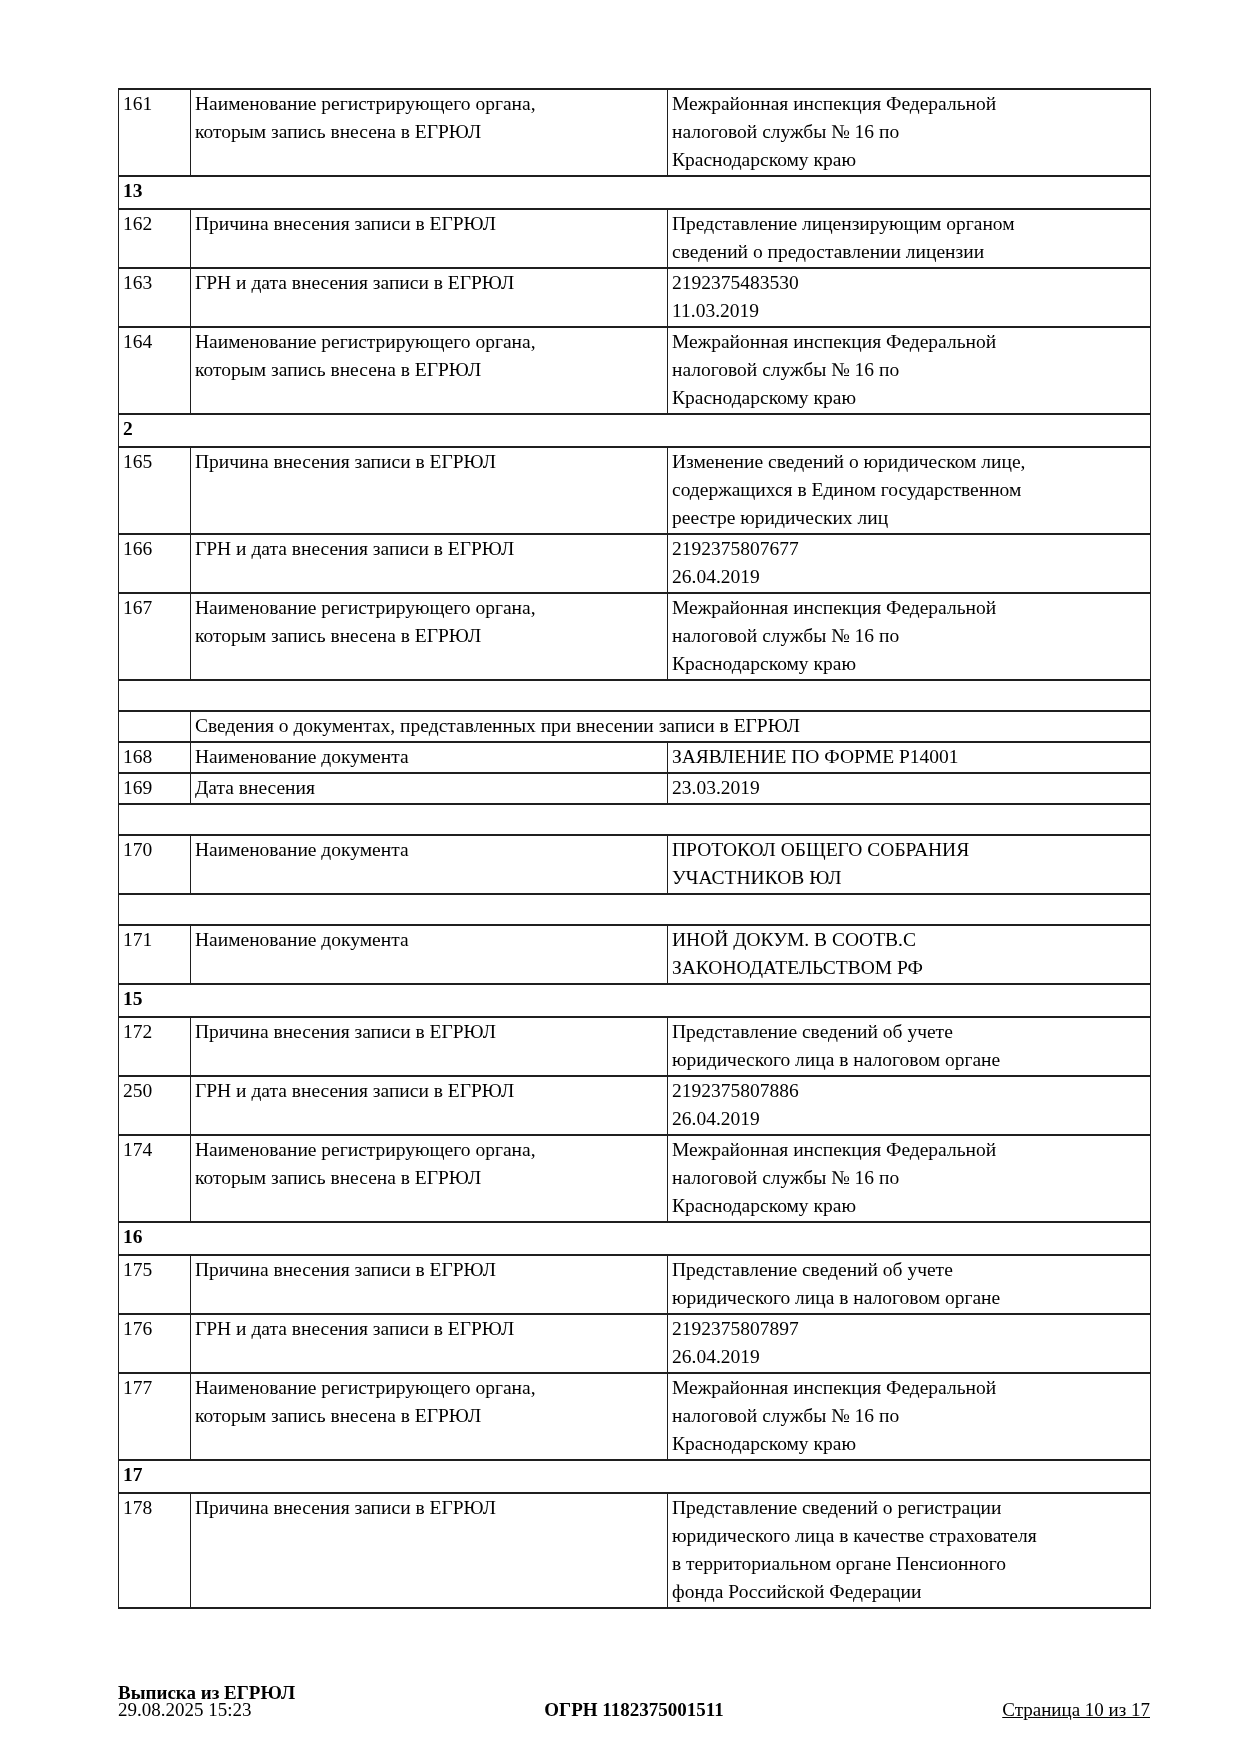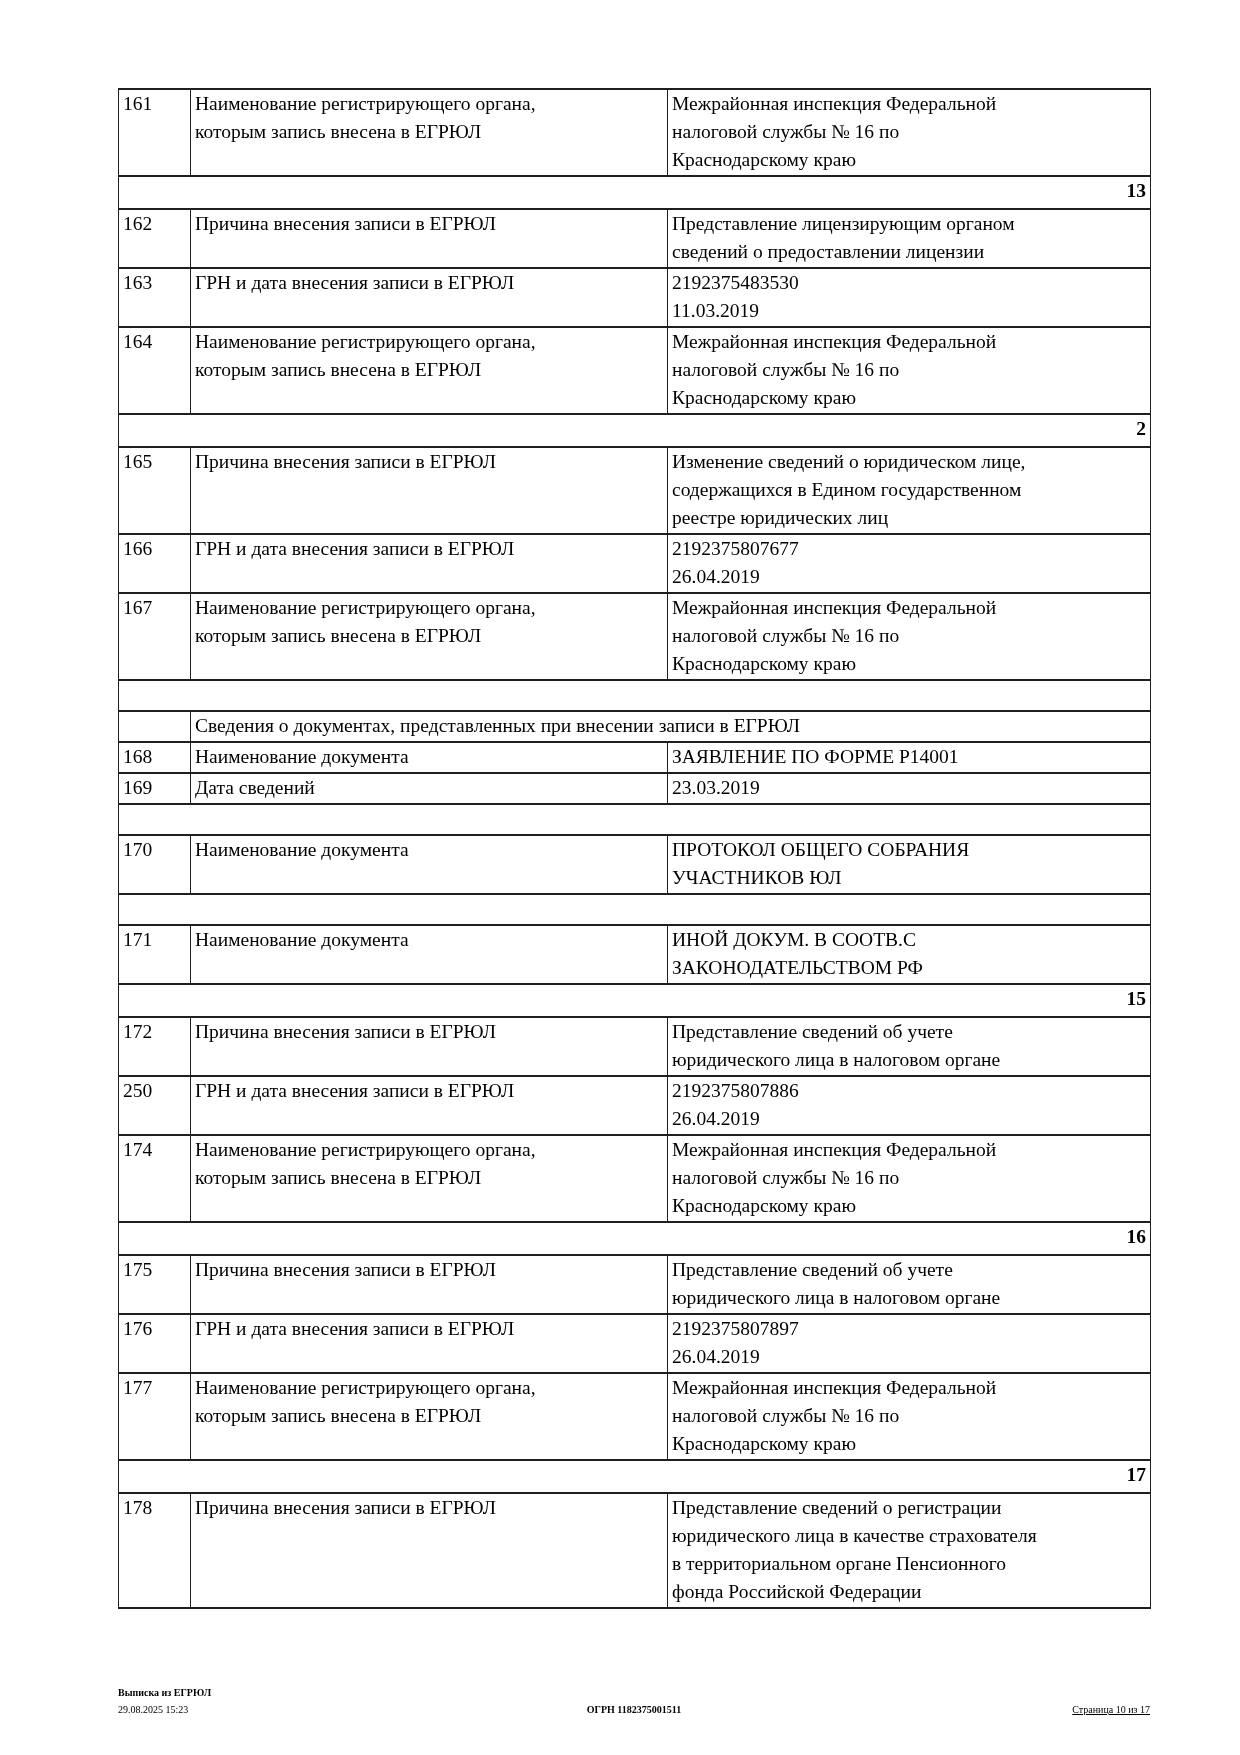--- a/index.html
+++ b/index.html
@@ -41,40 +41,40 @@
   }
   td.c-num {
     text-align: left;
     padding: 0 2px;
   }
   td.c-label, td.c-value {
     white-space: pre-line;
     padding-left: 6px;
   }
   td.c-section {
-    text-align: right;
+    text-align: left;
     font-weight: bold;
     height: 30px;
   }
   td.c-spacer {
     height: 28px;
     border-bottom-width: 3px;
   }
   td.c-subheader {
     padding-left: 6px;
     height: 28px;
   }
   .footer {
     position: absolute;
     left: 118px;
     top: 1684px;
     width: 1032px;
     display: flex;
     align-items: flex-end;
-    font-size: 10px;
+    font-size: 19px;
     line-height: 17px;
   }
   .footer-left  { flex: 1 1 0; }
   .footer-center{ flex: 0 0 auto; text-align: left; font-weight: bold; }
   .footer-right { flex: 1 1 0; text-align: right; text-decoration: underline; }
   .footer-title { font-weight: bold; }
 </style>
 </head>
 <body>
 
@@ -149,21 +149,21 @@
           <td class="c-num"></td>
           <td colspan="2" class="c-subheader">Сведения о документах, представленных при внесении записи в ЕГРЮЛ</td>
         </tr>
         <tr>
           <td class="c-num">168</td>
           <td class="c-label">Наименование документа</td>
           <td class="c-value">ЗАЯВЛЕНИЕ ПО ФОРМЕ Р14001</td>
         </tr>
         <tr>
           <td class="c-num">169</td>
-          <td class="c-label">Дата сведений</td>
+          <td class="c-label">Дата внесения</td>
           <td class="c-value">23.03.2019</td>
         </tr>
         <tr>
           <td colspan="3" class="c-spacer"></td>
         </tr>
         <tr>
           <td class="c-num">170</td>
           <td class="c-label">Наименование документа</td>
           <td class="c-value">ПРОТОКОЛ ОБЩЕГО СОБРАНИЯ
 УЧАСТНИКОВ ЮЛ</td>

